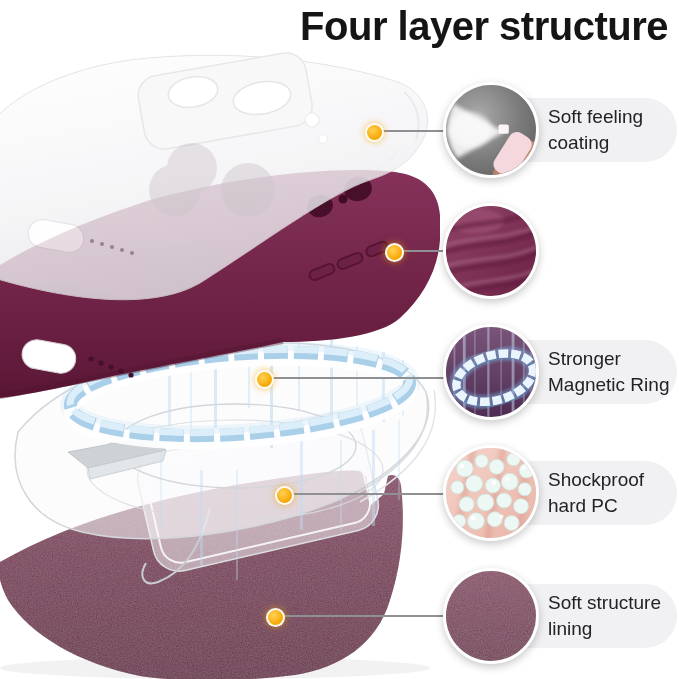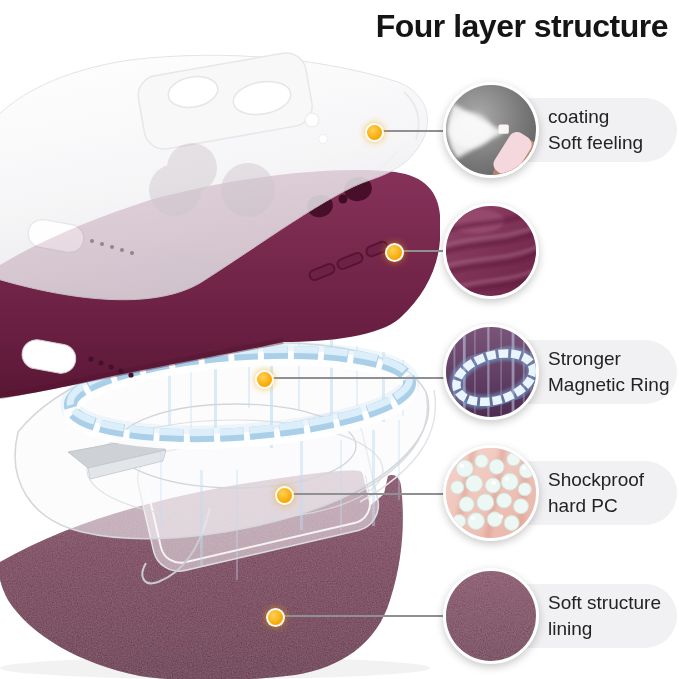--- a/index.html
+++ b/index.html
@@ -1,20 +1,20 @@
 <!DOCTYPE html>
 <html><head>
 <meta charset="utf-8">
 <style>
   html,body{margin:0;padding:0;background:#fff;}
   .canvas{position:relative;width:679px;height:679px;background:#ffffff;overflow:hidden;
           font-family:"Liberation Sans",sans-serif;}
   .art{position:absolute;left:0;top:0;}
   .page-title{position:absolute;top:0px;left:0;right:11px;text-align:right;
-          font-size:32px;line-height:52px;font-weight:700;color:#151515;letter-spacing:-0.5px;}
+          font-size:40px;line-height:52px;font-weight:700;color:#151515;letter-spacing:-0.5px;}
   .leader{position:absolute;height:1.6px;background:#8f8f94;z-index:3;}
   .dot{position:absolute;width:15px;height:15px;border-radius:50%;z-index:4;
        background:radial-gradient(circle at 38% 35%,#ffd257,#f7a600 70%);
        border:2px solid rgba(255,255,255,.95);
        box-shadow:0 0 7px rgba(246,166,0,.65);}
   .callout{position:absolute;left:443px;width:236px;height:96px;z-index:5;}
   .pill{position:absolute;left:49px;right:2px;top:16px;height:64px;border-radius:32px;
         background:#f1f1f3;display:flex;align-items:center;}
   .pill-text{padding-left:56px;font-size:19px;line-height:26px;color:#222326;font-weight:500;}
   .pill-text span{display:block;white-space:nowrap;}
@@ -198,22 +198,22 @@
 
   <div class="dot" style="left:365px;top:123px"></div>
   <div class="dot" style="left:385px;top:243px"></div>
   <div class="dot" style="left:255px;top:370px"></div>
   <div class="dot" style="left:275px;top:486px"></div>
   <div class="dot" style="left:266px;top:608px"></div>
 
   <div class="callout" style="top:82px">
     <div class="pill">
       <div class="pill-text">
+        <span>Soft feeling</span>
         <span>coating</span>
-        <span>Soft feeling</span>
       </div>
     </div>
     <div class="photo">
       <svg viewBox="0 0 96 96">
         <defs>
             <radialGradient id="cg" cx="35%" cy="35%" r="85%">
           <stop offset="0" stop-color="#ababab"></stop>
               <stop offset=".55" stop-color="#7c7c7d"></stop>
           <stop offset="1" stop-color="#5c5c5d"></stop>
             </radialGradient>

